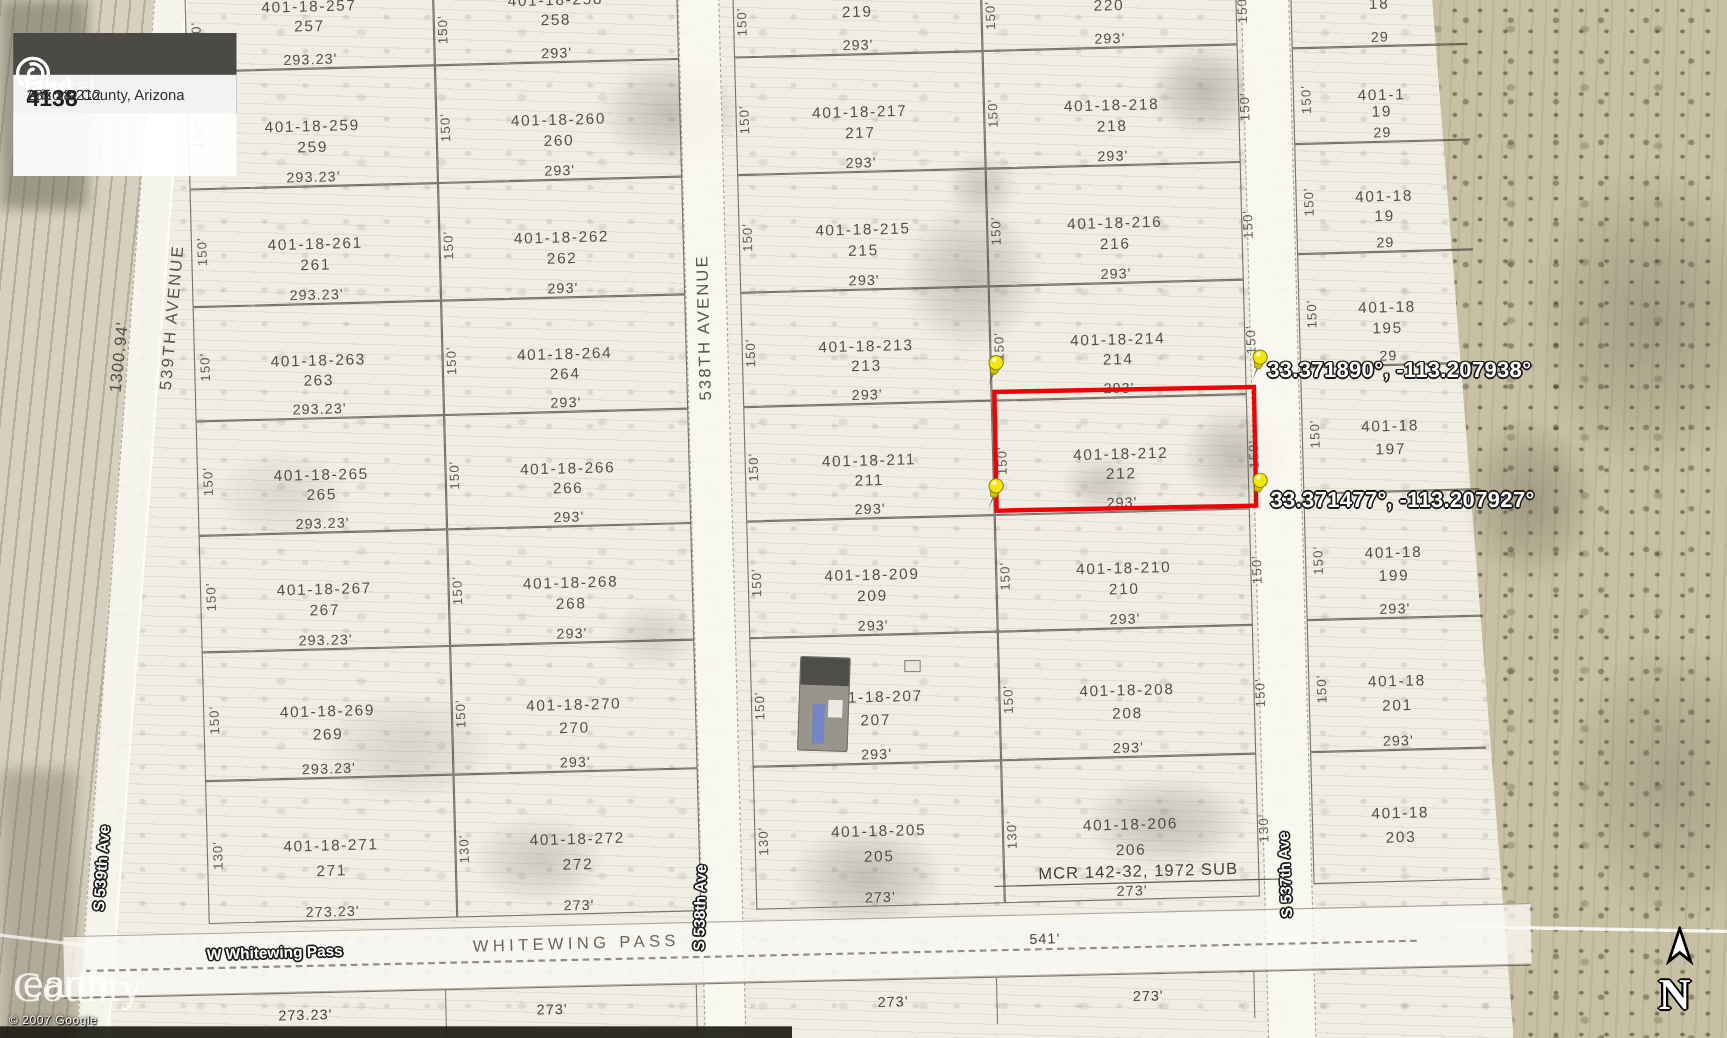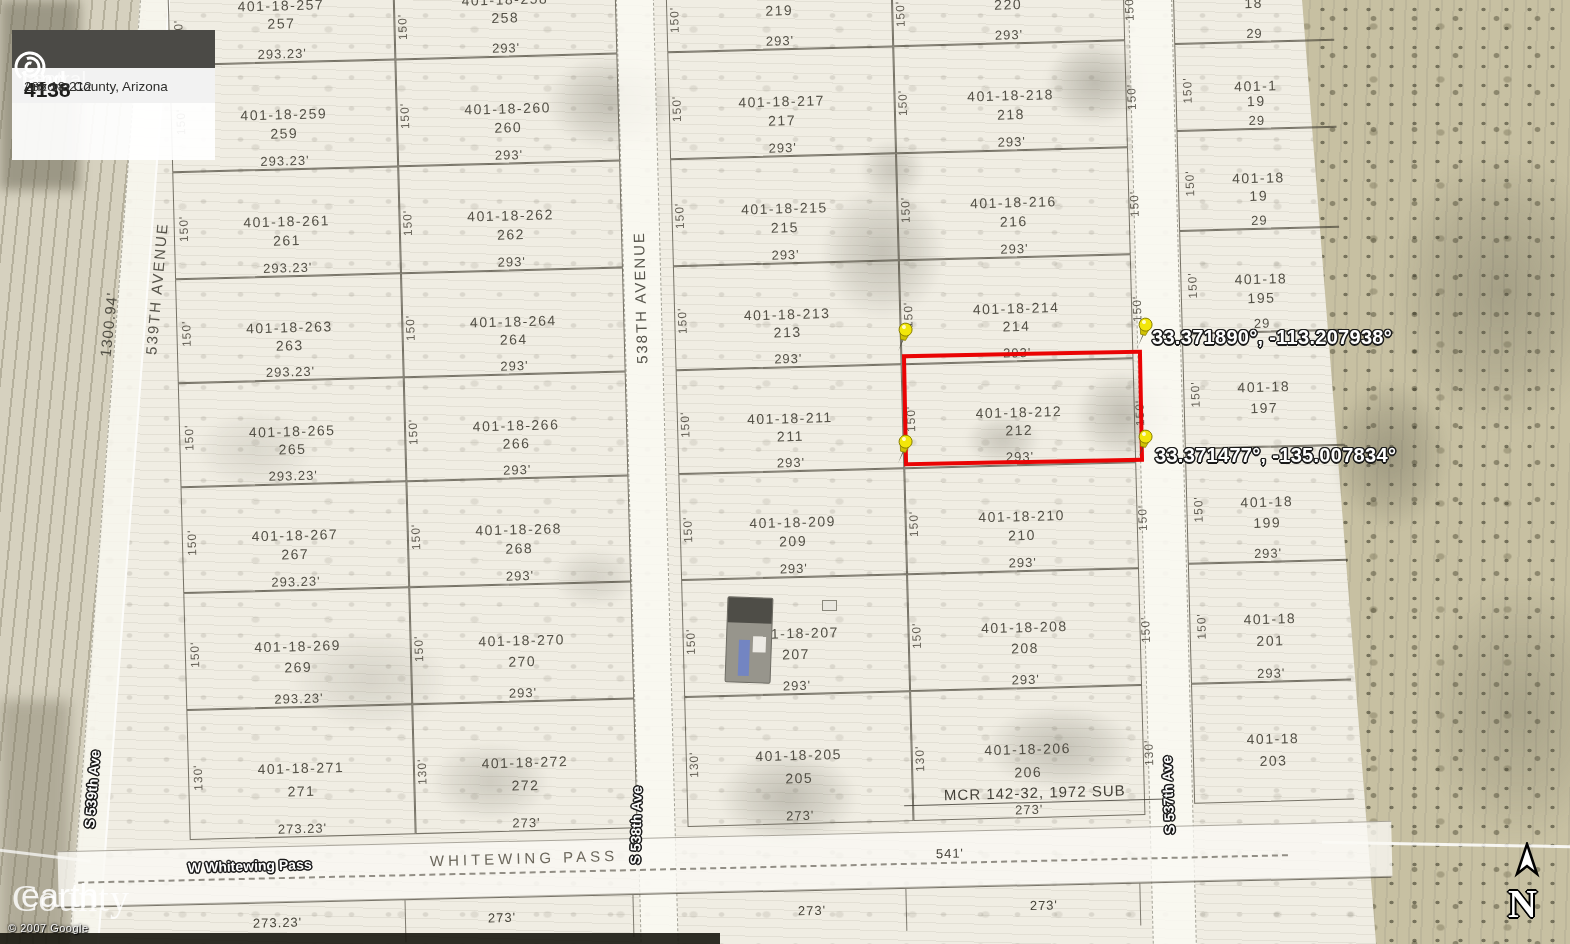--- a/index.html
+++ b/index.html
@@ -485,21 +485,21 @@
       <div class="pin" style="left: 1131px; top: 429px;">
         <svg width="26" height="32" viewBox="0 0 26 32">
           <g transform="rotate(14 13 16)">
             <path d="M12.5 15 L10.5 30 L13.5 16 Z" fill="#4a4a3a"></path>
             <polygon points="8,11.5 17,11.5 15,18 10,18" fill="#cfc104" stroke="#8a7f00" stroke-width="0.7"></polygon>
             <circle cx="12.5" cy="7.5" r="6.5" fill="#f2e60a" stroke="#857a00" stroke-width="0.9"></circle>
             <circle cx="10.3" cy="5.4" r="2" fill="#fffbcb"></circle>
           </g>
         </svg>
       </div>
-      <div class="geLabel coord" style="top: 444px; left: 1155px;">33.371477°, -135.007834°</div>
+      <div class="geLabel coord" style="top: 444px; left: 1155px;">33.371477°, -113.207927°</div>
     </div>
 
   <div class="brand-card">
     <svg width="36" height="36" viewBox="0 0 36 36">
       <circle cx="18" cy="18" r="14" fill="none" stroke="#fff" stroke-width="3" stroke-dasharray="64 24" transform="rotate(130 18 18)"></circle>
       <circle cx="18" cy="18" r="9" fill="none" stroke="#fff" stroke-width="3" stroke-dasharray="40 17" transform="rotate(250 18 18)"></circle>
       <circle cx="18" cy="18" r="4" fill="none" stroke="#fff" stroke-width="3" stroke-dasharray="17 9" transform="rotate(40 18 18)"></circle>
     </svg>
     <span class="logo-text">
         <b>land</b>

